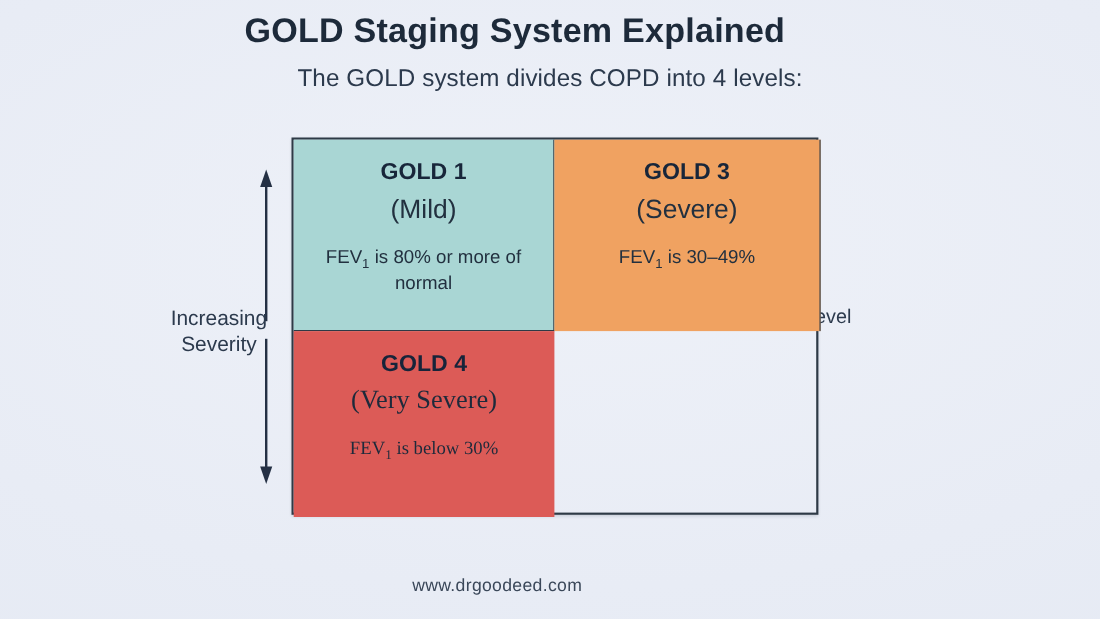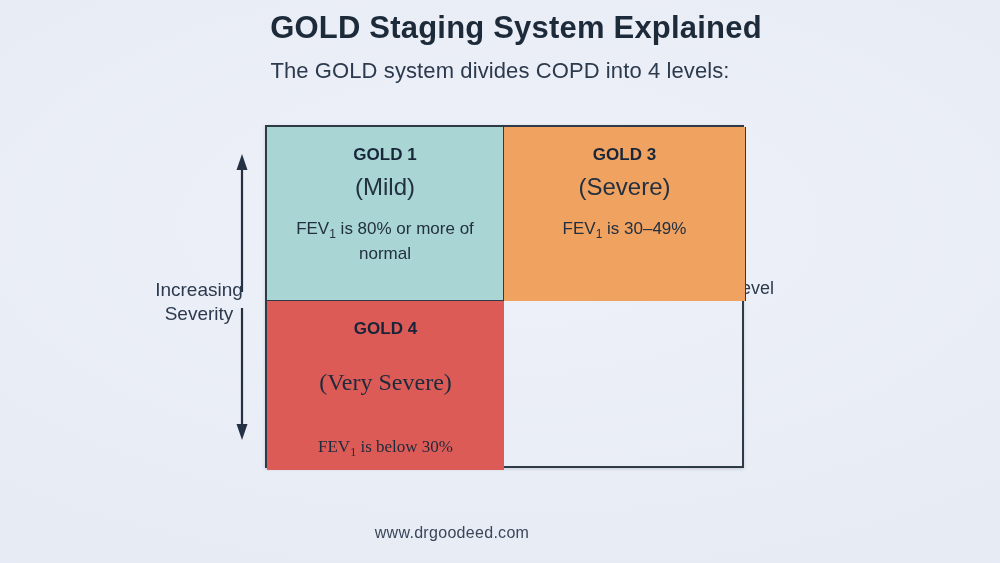--- a/index.html
+++ b/index.html
@@ -25,21 +25,20 @@
   #title {
     position: absolute;
     left: 0;
     top: 10px;
     width: 936px;
     text-align: center;
     font-size: 31px;
     font-weight: bold;
     color: #1d2a3a;
     letter-spacing: 0.2px;
-    padding-left: 48px;
   }
   #subtitle {
     position: absolute;
     left: 0;
     top: 58px;
     width: 1000px;
     text-align: center;
     font-size: 22px;
     font-weight: normal;
     color: #2b3murky;
@@ -66,23 +65,23 @@
     display: flex;
     flex-direction: column;
     align-items: center;
     justify-content: flex-start;
     padding-top: 18px;
     overflow: hidden;
   }
   .cell.c1 { background: #a9d6d4; border-right: 1px solid #2e3a46; border-bottom: 1px solid #2e3a46; }
   .cell.c2 { background: #f7c877; border-bottom: 1px solid #2e3a46; }
   .cell.c3 { background: #f0a261; border-right: 1px solid #2e3a46; }
-  .cell.c4 { background: #dc5b57; gap: 22px; }
+  .cell.c4 { background: #dc5b57; }
   .cell-title {
-    font-size: 17px;
+    font-size: 21px;
     font-weight: bold;
     color: #18263a;
     line-height: 1.15;
     margin-bottom: 8px;
   }
   .cell-sub {
     font-size: 24px;
     font-weight: normal;
     color: #22303f;
     line-height: 1.15;

